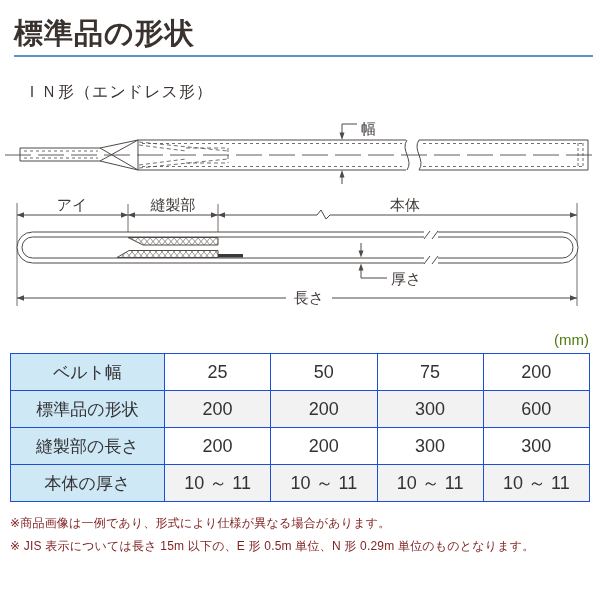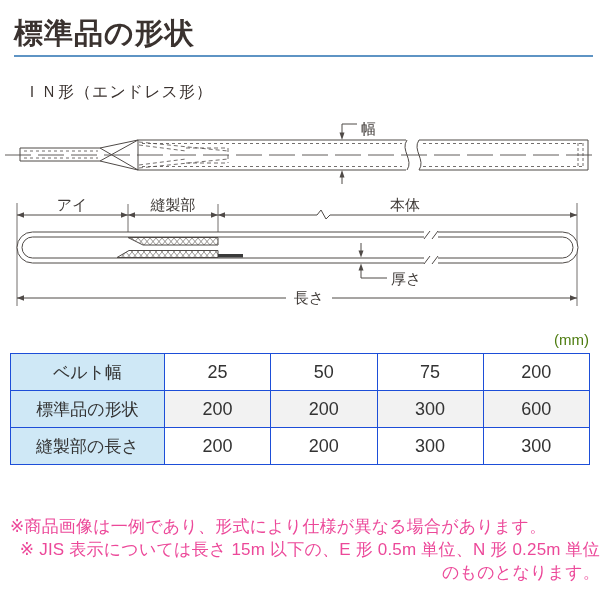--- a/index.html
+++ b/index.html
@@ -31,21 +31,21 @@
     border-collapse:collapse;table-layout:fixed;
   }
   table.spec th,table.spec td{
     border:1px solid #1d4ed8;height:36px;text-align:center;vertical-align:middle;
     font-size:17px;font-weight:normal;color:#333333;padding:0;
   }
   table.spec th{background:#cfe8f6;width:153px;}
   table.spec td{background:#ffffff;font-size:18px;}
   table.spec tr.alt td{background:#f2f2f2;}
   .footnote{
-    position:absolute;left:10px;font-size:17px;color:#ec4899;letter-spacing:0.2px;text-align:right;
+    position:absolute;left:10px;font-size:12px;color:#7f1d1d;letter-spacing:0.2px;
   }
   .footnote.f1{top:515px;}
   .footnote.f2{top:538px;}
 </style>
 </head>
 <body>
 
 <div class="page-title">標準品の形状</div>
 <div class="title-rule"></div>
 <div class="subtitle">ＩＮ形（エンドレス形）</div>
@@ -173,17 +173,24 @@
     <td>300</td>
     <td>600</td>
   </tr>
   <tr>
     <th>縫製部の長さ</th>
     <td>200</td>
     <td>200</td>
     <td>300</td>
     <td>300</td>
   </tr>
+  <tr class="alt">
+    <th>本体の厚さ</th>
+    <td>10 ～ 11</td>
+    <td>10 ～ 11</td>
+    <td>10 ～ 11</td>
+    <td>10 ～ 11</td>
+  </tr>
 </tbody>
   </table>
 
 <div class="footnote f1">※商品画像は一例であり、形式により仕様が異なる場合があります。</div>
-<div class="footnote f2">※ JIS 表示については長さ 15m 以下の、E 形 0.5m 単位、N 形 0.25m 単位のものとなります。</div>
+<div class="footnote f2">※ JIS 表示については長さ 15m 以下の、E 形 0.5m 単位、N 形 0.29m 単位のものとなります。</div>
 
 </body></html>

